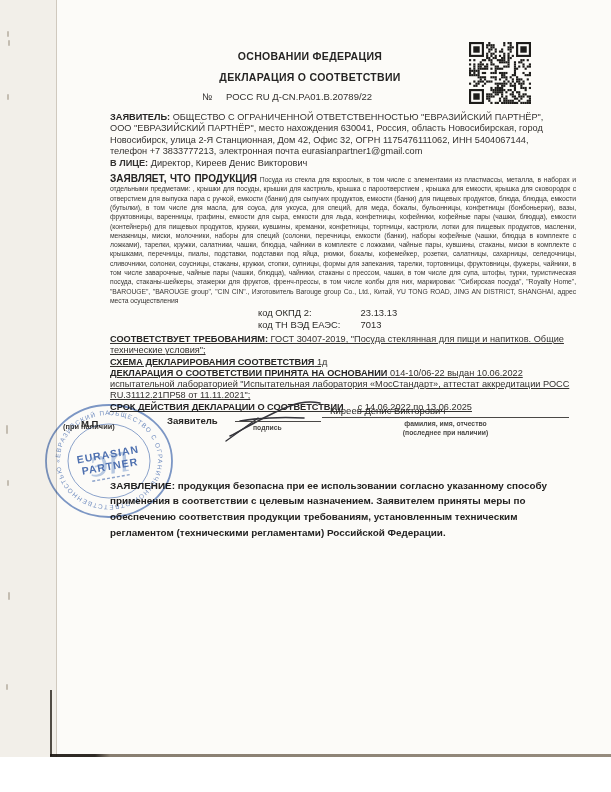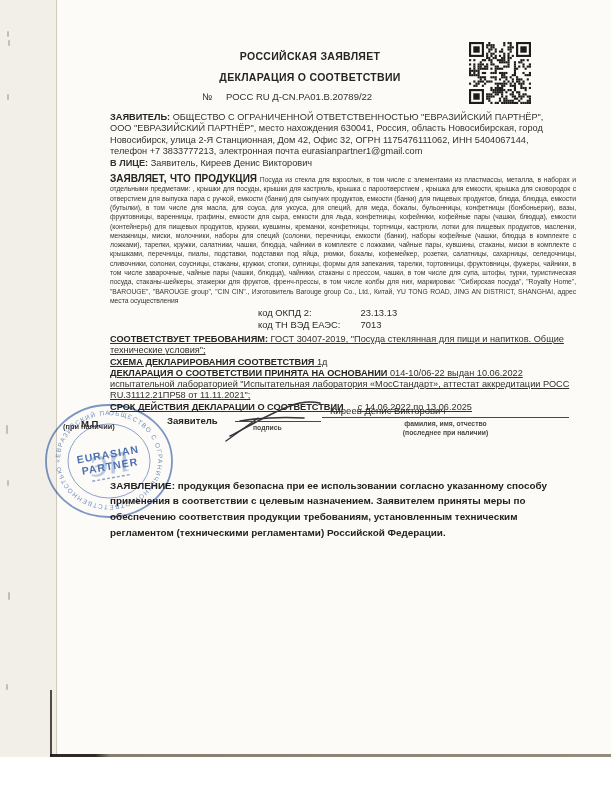--- a/index.html
+++ b/index.html
@@ -379,29 +379,29 @@
       <rect x="49.17" y="2.14" width="10.69" height="10.69" fill="#fcfbf8"></rect>
       <rect x="51.31" y="4.28" width="6.41" height="6.41" fill="#1d1c1a"></rect>
       <rect x="0.00" y="47.03" width="14.97" height="14.97" fill="#1d1c1a"></rect>
       <rect x="2.14" y="49.17" width="10.69" height="10.69" fill="#fcfbf8"></rect>
       <rect x="4.28" y="51.31" width="6.41" height="6.41" fill="#1d1c1a"></rect>
     </svg>
 
   <div class="content">
 
     <div class="hdr">
-      <div class="h1">РОССИЙСКАЯ ЗАЯВЛЯЕТ</div>
+      <div class="h1">ОСНОВАНИИ ФЕДЕРАЦИЯ</div>
       <div class="h2">ДЕКЛАРАЦИЯ О СООТВЕТСТВИИ</div>
       <div class="numline">
         <span class="no">№</span><span>РОСС RU Д-CN.РА01.В.20789/22</span>
       </div>
     </div>
 
     <p class="applicant"><b>ЗАЯВИТЕЛЬ:</b><span> ОБЩЕСТВО С ОГРАНИЧЕННОЙ ОТВЕТСТВЕННОСТЬЮ "ЕВРАЗИЙСКИЙ ПАРТНЁР", ООО "ЕВРАЗИЙСКИЙ ПАРТНЁР", место нахождения 630041, Россия, область Новосибирская, город Новосибирск, улица 2-Я Станционная, Дом 42, Офис 32, ОГРН 1175476111062, ИНН 5404067144, телефон +7 3833777213, электронная почта eurasianpartner1@gmail.com</span></p>
-    <p class="person"><b>В ЛИЦЕ:</b><span> Заявитель, Киреев Денис Викторович</span></p>
+    <p class="person"><b>В ЛИЦЕ:</b><span> Директор, Киреев Денис Викторович</span></p>
 
     <p class="product"><span class="phead">ЗАЯВЛЯЕТ, ЧТО ПРОДУКЦИЯ</span><span> Посуда из стекла для взрослых, в том числе с элементами из пластмассы, металла, в наборах и отдельными предметами: , крышки для посуды, крышки для кастрюль, крышка с пароотверстием , крышка для емкости, крышка для сковородок с отверстием для выпуска пара с ручкой, емкости (банки) для сыпучих продуктов, емкости (банки) для пищевых продуктов, блюда, блюдца, емкости (бутылки), в том числе для масла, для соуса, для уксуса, для специй, для меда, бокалы, бульонницы, конфетницы (бонбоньерки), вазы, фруктовницы, варенницы, графины, емкости для сыра, емкости для льда, конфетницы, кофейники, кофейные пары (чашки, блюдца), емкости (контейнеры) для пищевых продуктов, кружки, кувшины, креманки, конфетницы, тортницы, кастрюли, лотки для пищевых продуктов, масленки, менажницы, миски, молочники, наборы для специй (солонки, перечницы, емкости (банки), наборы кофейные (чашки, блюдца в комплекте с ложками), тарелки, кружки, салатники, чашки, блюдца, чайники в комплекте с ложками, чайные пары, кувшины, стаканы, миски в комплекте с крышками, перечницы, пиалы, подставки, подставки под яйца, рюмки, бокалы, кофемейкер, розетки, салатницы, сахарницы, селедочницы, сливочники, солонки, соусницы, стаканы, кружки, стопки, супницы, формы для запекания, тарелки, тортовницы, фруктовницы, фужеры, чайники, в том числе заварочные, чайные пары (чашки, блюдца), чайники, стаканы с прессом, чашки, в том числе для супа, штофы, турки, туристическая посуда, стаканы-шейкеры, этажерки для фруктов, френч-прессы, в том числе колбы для них, маркировки: "Сибирская посуда", "Royalty Home", "BAROUGE", "BAROUGE group", "CIN CIN"., Изготовитель Barouge group Co., Ltd., Китай, YU TONG ROAD, JING AN DISTRICT, SHANGHAI, адрес места осуществления</span></p>
 
     <div class="codes">
       <div class="row">
         <span class="cl">код ОКПД 2:</span>
         <span class="cv">23.13.13</span>
       </div>
       <div class="row">
         <span class="cl">код ТН ВЭД ЕАЭС:</span>

